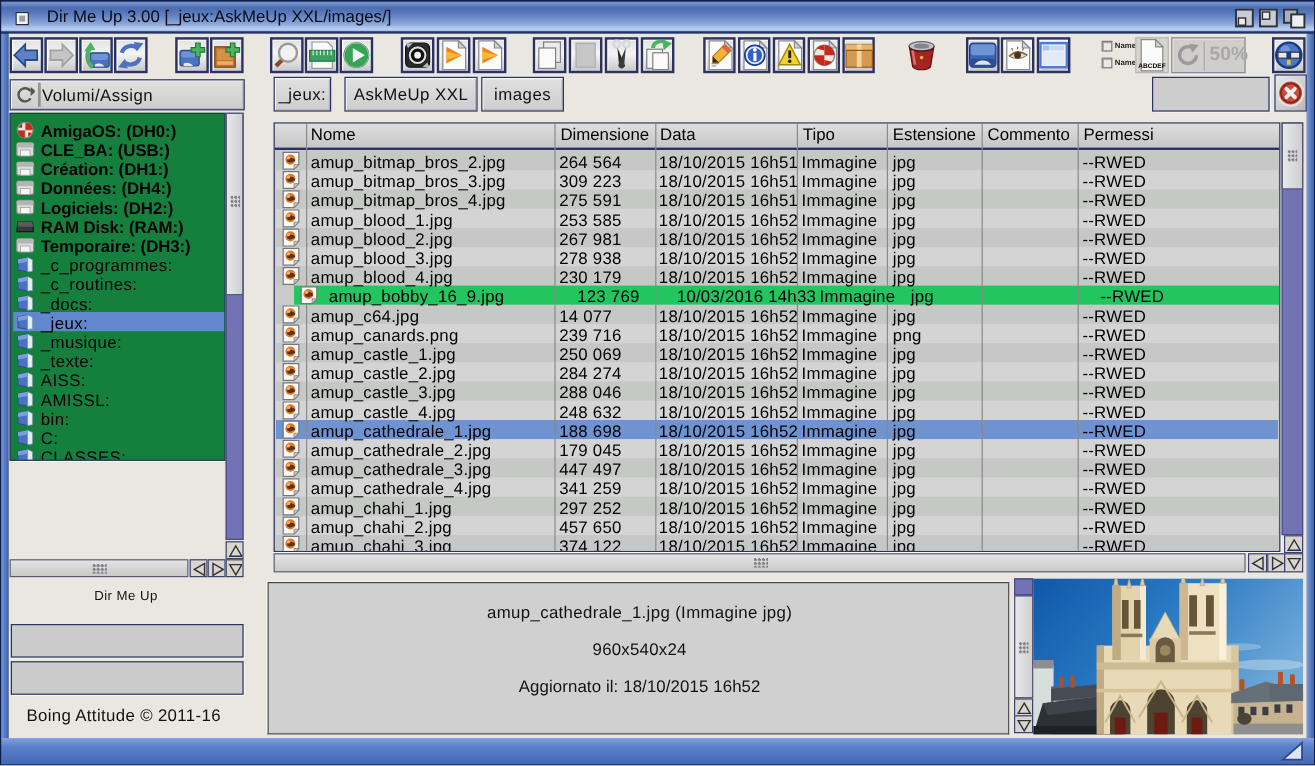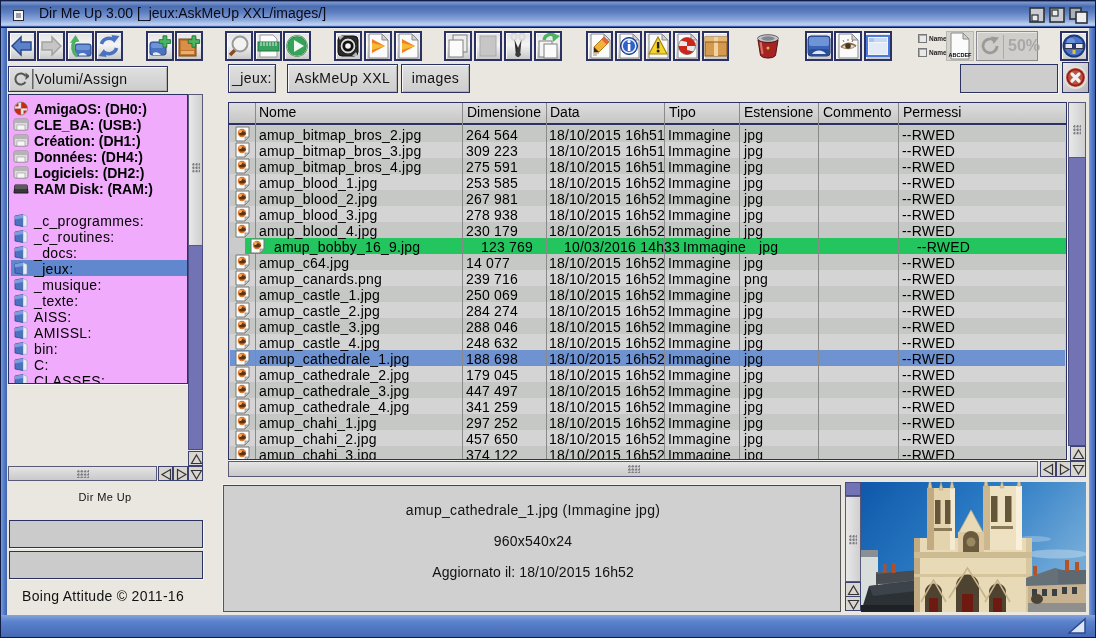--- a/index.html
+++ b/index.html
@@ -290,39 +290,39 @@
 <div class="btn" style="left:1060px;width:28px;">
       <svg width="26" height="26" viewBox="0 0 26 26">
         <circle cx="13" cy="13" r="11.5" fill="#1c3a80"></circle>
         <circle cx="13" cy="13" r="9.5" fill="#4a74c8"></circle>
         <circle cx="10" cy="9" r="4" fill="#7a9ede" opacity="0.8"></circle>
         <rect x="4" y="10.5" width="18" height="5" fill="#e8e8ea" stroke="#334"></rect>
         <rect x="11" y="10" width="4" height="6" fill="#223a6e"></rect>
         <rect x="11.5" y="17" width="3" height="4" fill="#e8c030"></rect>
       </svg>
     </div>
-<div class="raised" style="left:8px;top:66px;width:160px;height:26px;">
+<div class="raised" style="left:8px;top:66px;width:196px;height:26px;">
       <svg width="16" height="16" viewBox="0 0 16 16" style="position:absolute;left:4px;top:4px;">
         <path d="M12.5 11 A5.5 5.5 0 1 1 12.5 5" fill="none" stroke="#555" stroke-width="2"></path>
         <polygon points="12.5,1.5 12.5,9 17,5.2" fill="#555"></polygon>
       </svg>
       <div class="abs" style="left:24px;top:2px;width:1px;height:20px;background:#999;box-shadow:-1px 0 0 #666;"></div>
       <div class="abs" style="left:26px;top:4px;font-size:14px;letter-spacing:0.35px;color:#111;">Volumi/Assign</div>
     </div>
 <div class="raised crumb" style="left:228px;top:64px;width:48px;height:29px;padding-top:5px;">_jeux:</div>
 <div class="raised crumb" style="left:287px;top:64px;width:111px;height:29px;padding-top:5px;">AskMeUp XXL</div>
 <div class="raised crumb" style="left:401px;top:64px;width:69px;height:29px;padding-top:5px;">images</div>
 <div class="abs" style="left:960px;top:64px;width:98px;height:29px;background:#cdcdcd;border:1px solid #2b3263;box-shadow:1px 1px 0 #f6f6f4;"></div>
 <div class="abs" style="left:1062px;top:62px;width:27px;height:31px;border:1px solid #2b3263;background:linear-gradient(135deg,#e8e8e8,#b8b8b8);"><svg width="25" height="29" viewBox="0 0 25 29">
         <circle cx="12.5" cy="14.5" r="10.5" fill="#c05040"></circle>
         <circle cx="12.5" cy="14.5" r="10.5" fill="none" stroke="#e0e0e0" stroke-width="2"></circle>
         <circle cx="12.5" cy="14.5" r="8" fill="none" stroke="#902010" stroke-width="1.5"></circle>
         <path d="M9 11 L16 18 M16 11 L9 18" stroke="#f0f0f0" stroke-width="3.2" stroke-linecap="round"></path>
       </svg></div>
-<div class="abs navy" style="left:8px;top:94px;width:180px;height:290px;background:#f0abfc;overflow:hidden;box-shadow:1px 1px 0 #f8f8f8;">
+<div class="abs navy" style="left:8px;top:94px;width:180px;height:290px;background:#15803d;overflow:hidden;box-shadow:1px 1px 0 #f8f8f8;">
 <div class="srow b" style="top:5px;font-weight:bold;">
         <svg width="16" height="15" viewBox="0 0 16 15">
           <circle cx="8" cy="7.5" r="6.5" fill="#e8e8e8" stroke="#888"></circle>
           <path d="M8 1 A6.5 6.5 0 0 1 14.5 7.5 L8 7.5 Z M8 14 A6.5 6.5 0 0 1 1.5 7.5 L8 7.5 Z" fill="#c82a18"></path>
           <path d="M4 3 A6.5 6.5 0 0 0 2.5 5.5 L5.5 5.5 L5.5 2 Z M12 12 A6.5 6.5 0 0 0 13.5 9.5 L10.5 9.5 L10.5 13 Z" fill="#c82a18"></path>
           <path d="M8 1 V14 M1.5 7.5 H14.5" stroke="#b8b8b8" stroke-width="0.5"></path>
         </svg>
         <span class="t">AmigaOS: (DH0:)</span>
       </div>
 <div class="srow b" style="top:21px;font-weight:bold;">
@@ -356,20 +356,28 @@
           <rect x="4" y="8" width="8" height="5" fill="#f6f6f6" stroke="#999" stroke-width="0.6"></rect>
         </svg>
         <span class="t">Logiciels: (DH2:)</span>
       </div>
 <div class="srow b" style="top:85px;font-weight:bold;">
         <svg width="16" height="15" viewBox="0 0 16 15">
           <polygon points="2,4 14,4 15,12 1,12" fill="#383838" stroke="#1a1a1a"></polygon>
           <polygon points="2,4 14,4 14.5,8 1.5,8" fill="#5a5a5a"></polygon>
         </svg>
         <span class="t">RAM Disk: (RAM:)</span>
+      </div>
+<div class="srow b" style="top:101px;font-weight:bold;">
+        <svg width="16" height="15" viewBox="0 0 16 15">
+          <rect x="1" y="2" width="14" height="11" rx="1.5" fill="#dcdcdc" stroke="#8a8a8a"></rect>
+          <rect x="1" y="2" width="14" height="4" rx="1.5" fill="#b4b4b4"></rect>
+          <rect x="4" y="8" width="8" height="5" fill="#f6f6f6" stroke="#999" stroke-width="0.6"></rect>
+        </svg>
+        <span class="t">Temporaire: (DH3:)</span>
       </div>
 <div class="srow" style="top:117px;">
         <svg width="16" height="15" viewBox="0 0 16 15">
           <polygon points="2,3 10,1.5 10,13.5 2,12" fill="#4a72c0" stroke="#2a4a8e" stroke-width="0.8"></polygon>
           <polygon points="10,1.5 14,3.5 14,13 10,13.5" fill="#e8eef8" stroke="#8a9ab8" stroke-width="0.6"></polygon>
           <polygon points="2,3 10,1.5 10,5 2,6.5" fill="#7a9ede"></polygon>
         </svg>
         <span class="t">_c_programmes:</span>
       </div>
 <div class="srow" style="top:133px;">

